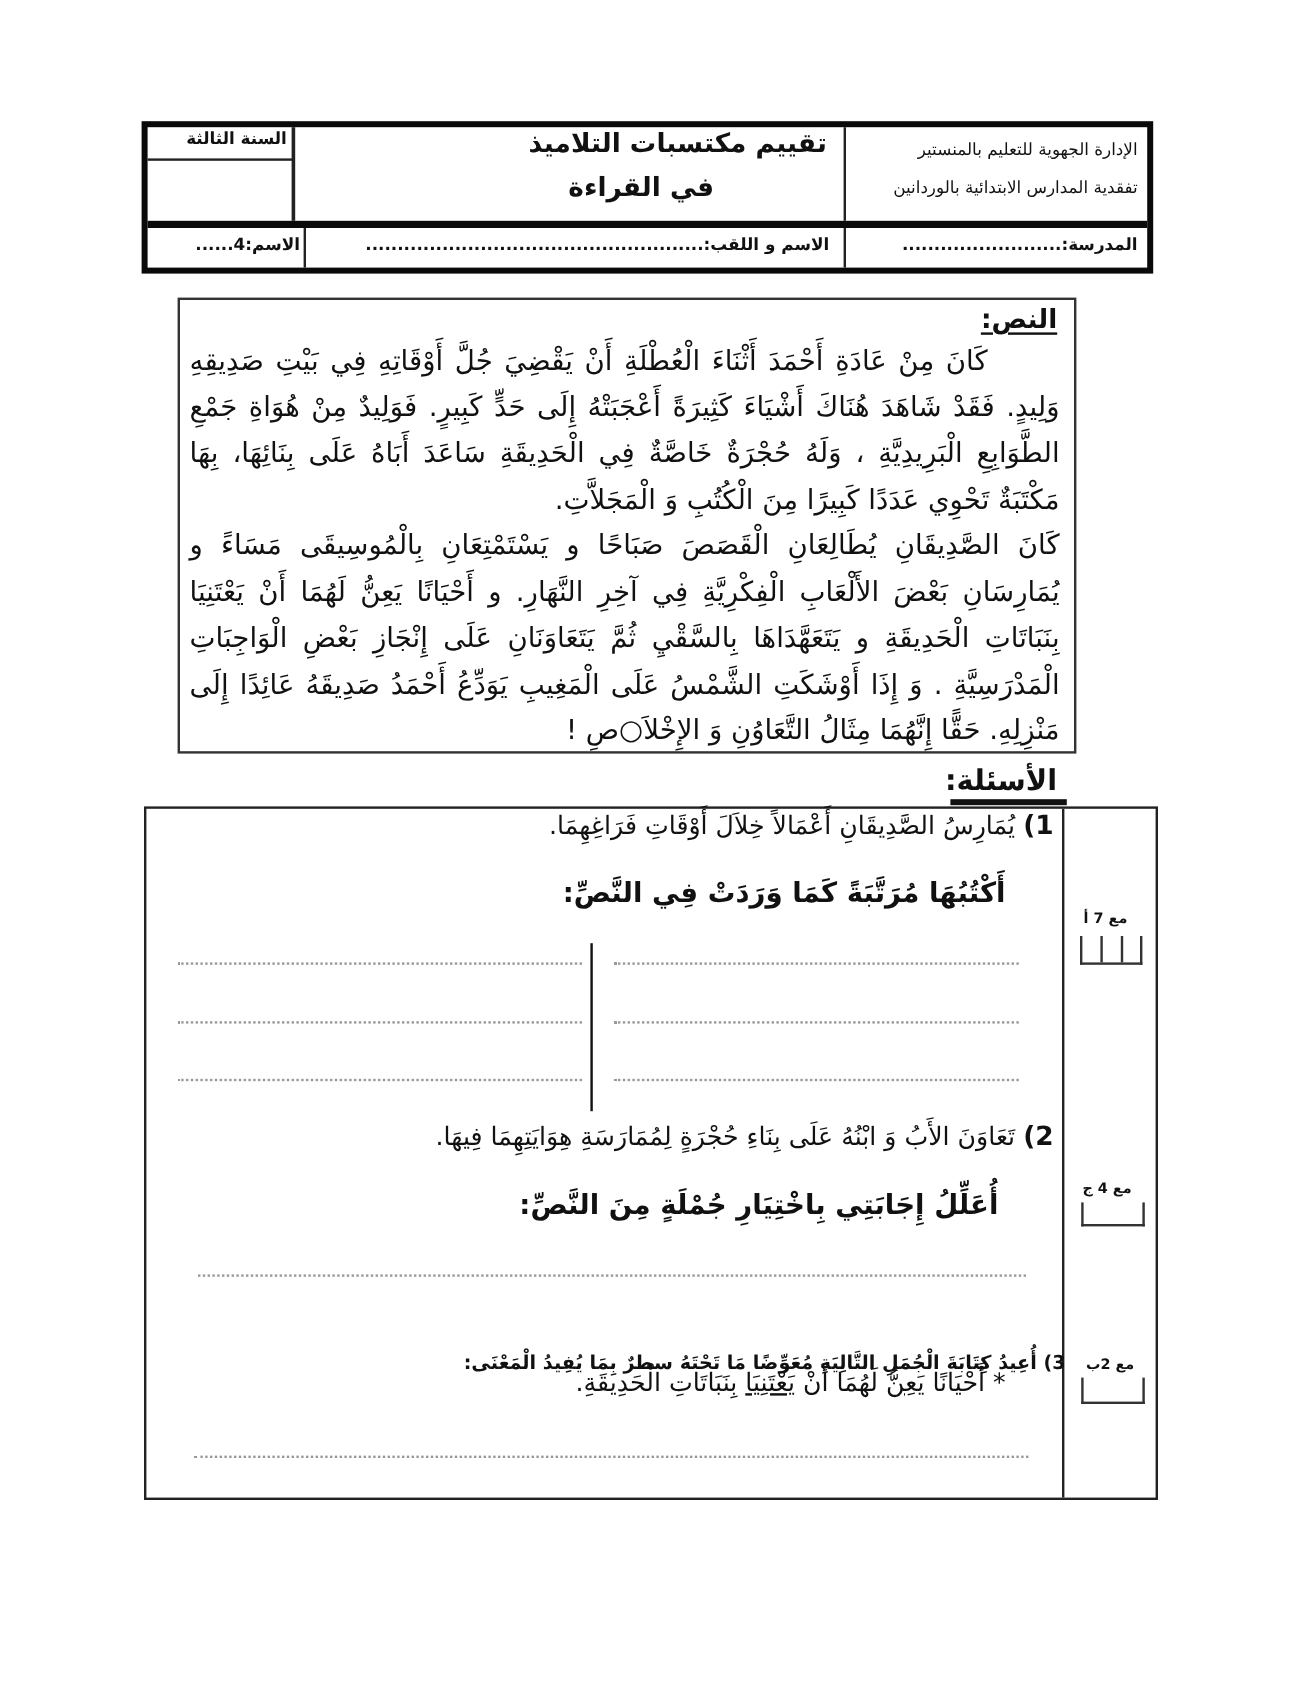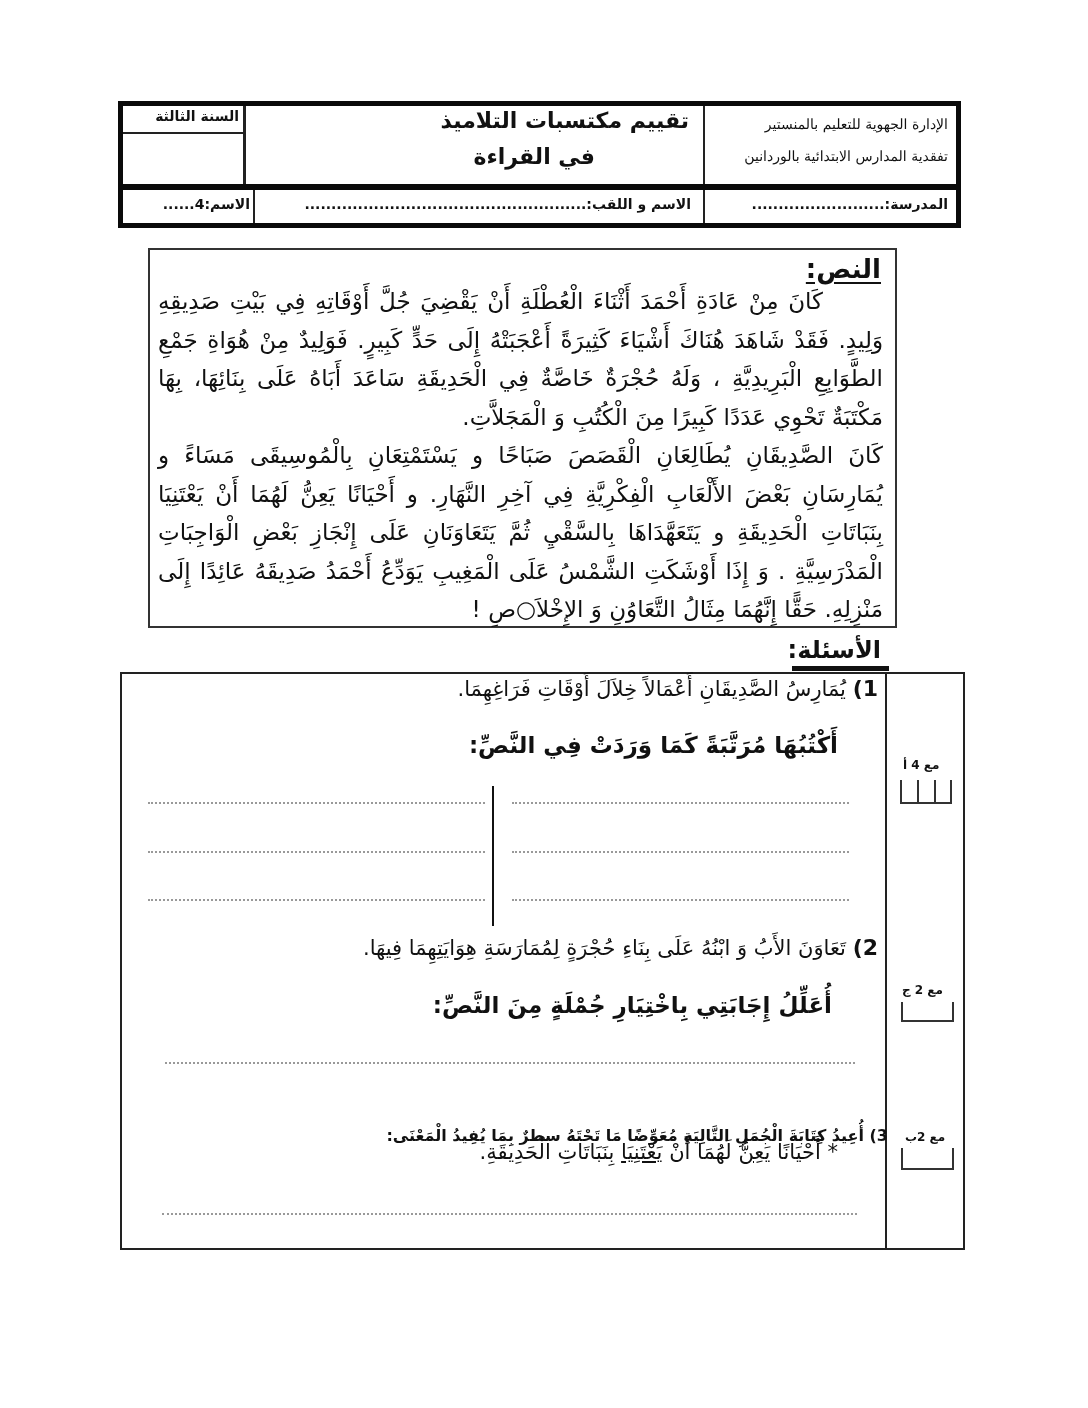--- a/index.html
+++ b/index.html
@@ -27,21 +27,21 @@
     .admin-line { position: absolute; right: 8px; font-size: 14px; font-family: "DejaVu Serif", serif; white-space: nowrap; }
     .title-line { position: absolute; font-size: 22px; font-weight: bold; white-space: nowrap; }
     .small-label { position: absolute; font-size: 14px; font-weight: bold; white-space: nowrap; }
 
     
     .textbox {
       position: absolute; left: 148px; top: 248px; width: 749px; height: 380px;
       border: 2px solid #333; box-sizing: border-box; direction: rtl;
     }
     .text-heading {
-      position: absolute; right: 14px; top: 4px; font-size: 26px; font-weight: bold;
+      position: absolute; right: 14px; top: 4px; font-size: 22px; font-weight: bold;
       text-decoration: underline; text-underline-offset: 4px;
     }
     .passage {
       position: absolute; right: 12px; left: 8px; top: 32px;
       font-size: 23px; line-height: 38.5px; text-align: justify; text-align-last: right;
       font-family: "DejaVu Sans", sans-serif;
     }
     .passage p { margin: 0; }
 
     
@@ -111,41 +111,41 @@
 <div class="qbox">
   <div class="qmargin"></div>
 </div>
 
 <div class="q-line" style="right:210px; top:676px;">
   <span class="q-bold">1)</span>
   <span>يُمَارِسُ الصَّدِيقَانِ أَعْمَالاً خِلاَلَ أَوْقَاتِ فَرَاغِهِمَا.</span>
 </div>
 <div class="q-line q-bold" style="right:250px; top:732px; font-size:23px;">أَكْتُبُهَا مُرَتَّبَةً  كَمَا وَرَدَتْ فِي النَّصِّ:</div>
 
-<div class="crit" style="left:903px; top:758px;">مع 4 أ</div>
+<div class="crit" style="left:903px; top:758px;">مع 7 أ</div>
 <div class="crit-box" style="left:900px; top:780px; width:52px; height:24px;">
   <div class="crit-split" style="left:15px;"></div>
   <div class="crit-split" style="left:32px;"></div>
 </div>
 
 <div class="vdivider"></div>
 <div class="dots" style="left:148px; width:337px; top:802px;"></div>
 <div class="dots" style="left:512px; width:337px; top:802px;"></div>
 <div class="dots" style="left:148px; width:337px; top:851px;"></div>
 <div class="dots" style="left:512px; width:337px; top:851px;"></div>
 <div class="dots" style="left:148px; width:337px; top:899px;"></div>
 <div class="dots" style="left:512px; width:337px; top:899px;"></div>
 
 <div class="q-line" style="right:210px; top:935px;">
   <span class="q-bold">2)</span>
   <span>تَعَاوَنَ الأَبُ وَ ابْنُهُ عَلَى بِنَاءِ  حُجْرَةٍ لِمُمَارَسَةِ هِوَايَتِهِمَا فِيهَا.</span>
 </div>
 <div class="q-line q-bold" style="right:256px; top:992px; font-size:23px;">أُعَلِّلُ إِجَابَتِي بِاخْتِيَارِ جُمْلَةٍ مِنَ النَّصِّ:</div>
 
-<div class="crit" style="left:902px; top:983px;">مع 2 ج</div>
+<div class="crit" style="left:902px; top:983px;">مع 4 ج</div>
 <div class="crit-box" style="left:901px; top:1002px; width:53px; height:20px;"></div>
 
 <div class="dots" style="left:165px; width:690px; top:1062px;"></div>
 
 <div class="q-line" style="right:200px; top:1126px; font-weight:bold; font-size:16px;">
   <span>3)</span>
   <span>أُعِيدُ كِتَابَةَ الْجُمَلِ التَّالِيَةِ مُعَوِّضًا مَا تَحْتَهُ سطرٌ بِمَا يُفِيدُ الْمَعْنَى:</span>
 </div>
 <div class="q-line" style="right:250px; top:1140px;">
   <span>* أَحْيَانًا </span><span style="text-decoration:underline;">يَعِنُّ</span><span> لَهُمَا أَنْ </span><span style="text-decoration:underline;">يَعْتَنِيَا</span><span> بِنَبَاتَاتِ الْحَدِيقَةِ.</span>

